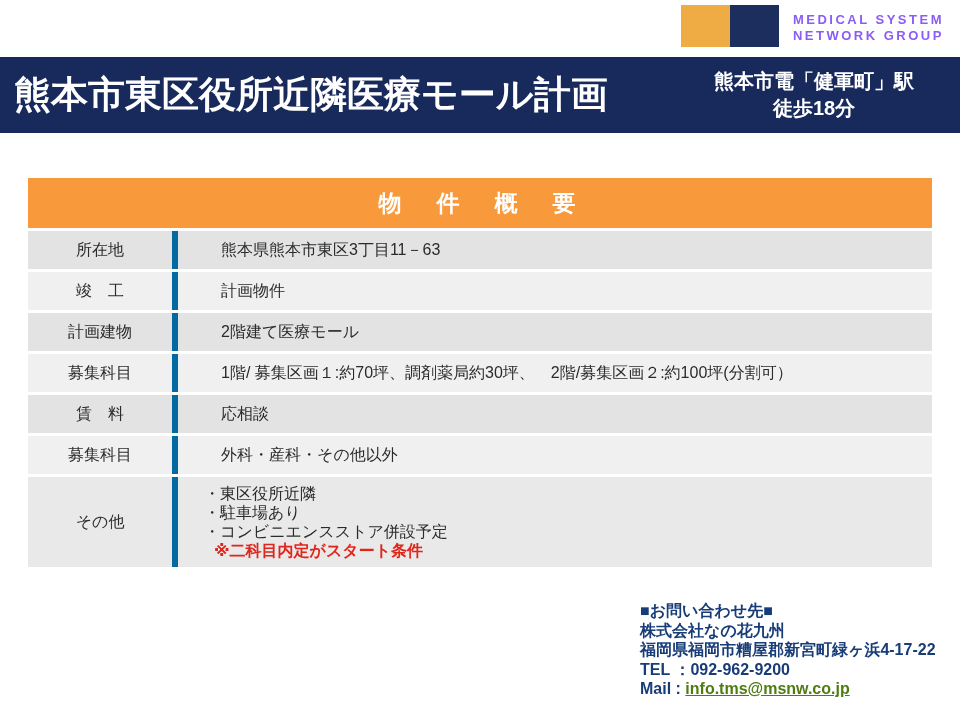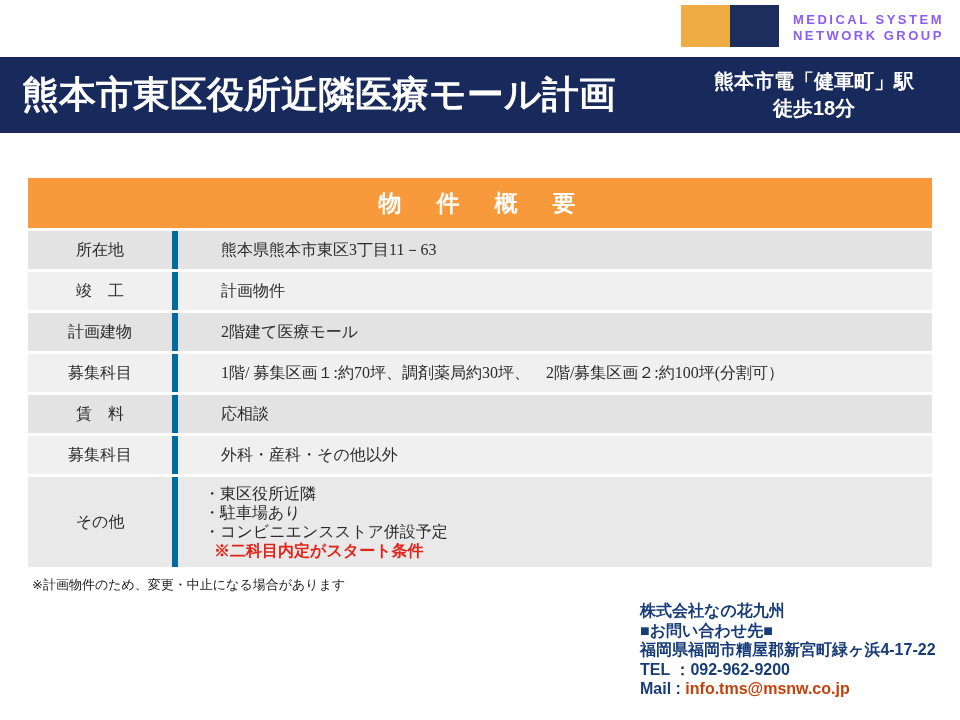--- a/index.html
+++ b/index.html
@@ -12,27 +12,27 @@
   .logo { position: absolute; top: 5px; right: 16px; display: flex; align-items: flex-start; }
   .logo-squares { display: flex; }
   .logo-sq { width: 49px; height: 42px; }
   .logo-sq.orange { background: #efac45; }
   .logo-sq.navy { background: #1c2e5e; }
   .logo-text { margin-left: 14px; padding-top: 7px; color: #8b5cf6; font-size: 13px;
                font-weight: 600; letter-spacing: 2.5px; line-height: 16px; white-space: nowrap; }
 
   
   .banner { height: 76px; background: #182a5c; display: flex; align-items: center; }
-  .banner-title { color: #ffffff; font-weight: bold; font-size: 37px; padding-left: 22px;
+  .banner-title { color: #ffffff; font-weight: bold; font-size: 37px; padding-left: 14px;
                   letter-spacing: 0px; white-space: nowrap; }
   .banner-station { margin-left: auto; margin-right: 12px; width: 268px; text-align: center;
                     color: #ffffff; font-weight: bold; font-size: 20px; line-height: 27px; }
 
   
-  .content { margin: 45px 28px 0 28px; font-family: Liberation Serif, serif; }
+  .content { margin: 45px 28px 0 28px; }
   .section-header { height: 50px; background: #f8993b; color: #ffffff; font-weight: bold;
                     font-size: 23px; letter-spacing: 6px; display: flex; align-items: center;
                     justify-content: center; }
   .t-row { display: flex; margin-top: 3px; min-height: 38px; }
   .t-row.odd  { background: #e3e3e3; }
   .t-row.even { background: #f0f0f0; }
   .t-row.tall { background: #e9e9e9; }
   .t-label { width: 150px; flex: 0 0 150px; display: flex; align-items: center; justify-content: center;
              border-right: 6px solid #0369a1; color: #2b2b2b; font-size: 16px; text-align: center;
              white-space: pre; }
@@ -40,21 +40,21 @@
              font-size: 16px; }
   .t-value.multi { display: block; padding: 7px 8px 7px 26px; }
   .t-value.multi div { line-height: 19px; font-size: 16px; }
   .t-value.multi .highlight { font-weight: bold; padding-left: 10px; }
 
   .note { margin: 9px 28px 0 32px; font-size: 13px; color: #1a1a1a; }
 
   
   .contact { position: absolute; left: 640px; top: 601px; color: #173c77; font-weight: bold;
              font-size: 16px; line-height: 19.5px; }
-  .contact .email { color: #c2410c; }
+  .contact .email { text-decoration: underline; color: #4d7c0f; }
 </style>
 </head>
 <body>
 
 <div class="page">
 
   <div class="topbar">
     <div class="logo">
       <div class="logo-squares">
         <div class="logo-sq orange"></div>
@@ -106,23 +106,22 @@
       <div class="t-label">その他</div>
       <div class="t-value multi">
         <div>・東区役所近隣</div>
         <div>・駐車場あり</div>
         <div>・コンビニエンスストア併設予定</div>
         <div class="highlight" id="highlight-line" style="color: rgb(225, 37, 27);">※二科目内定がスタート条件</div>
       </div>
     </div>
   </div>
 
-  <div class="note">※計画物件のため、変更・中止になる場合があります</div>
 
   <div class="contact">
+    <div>■お問い合わせ先■</div>
     <div>株式会社なの花九州</div>
-    <div>■お問い合わせ先■</div>
     <div>福岡県福岡市糟屋郡新宮町緑ヶ浜4-17-22</div>
     <div>TEL ：092-962-9200</div>
     <div><span>Mail : </span><span class="email">info.tms@msnw.co.jp</span></div>
   </div>
 
 </div>
 
 </body></html>

